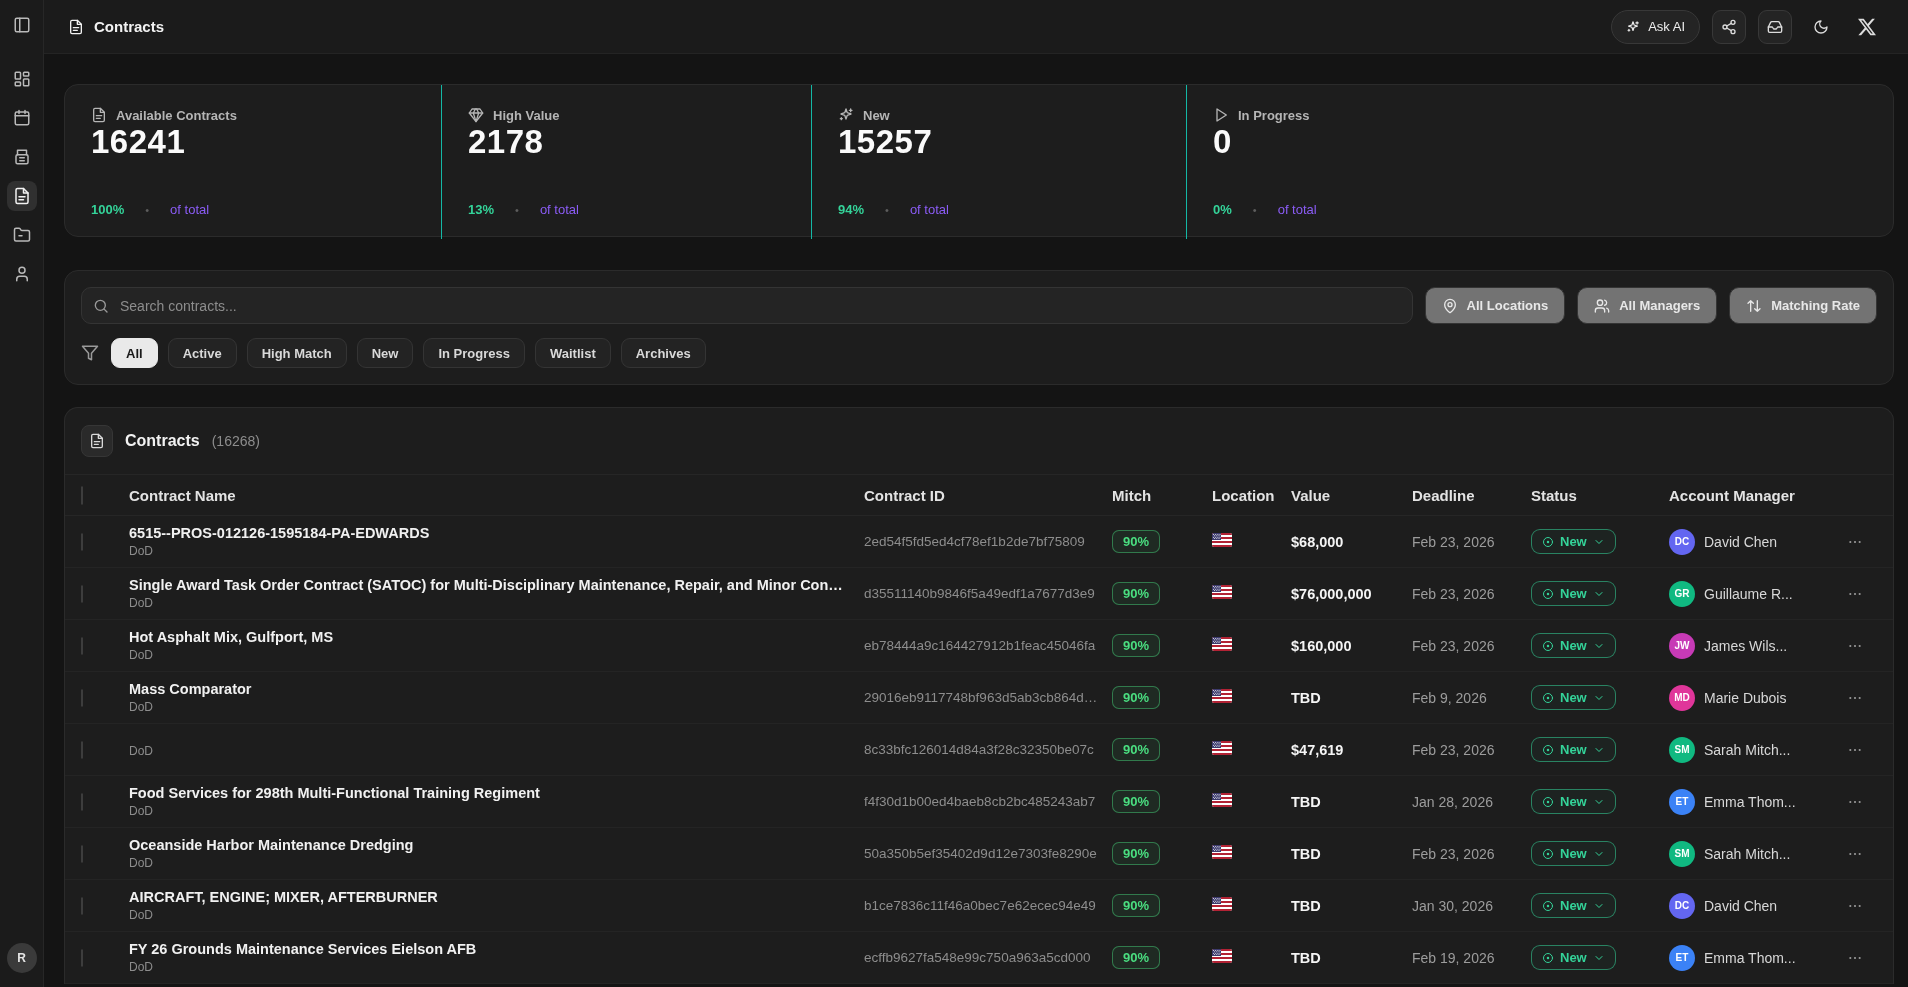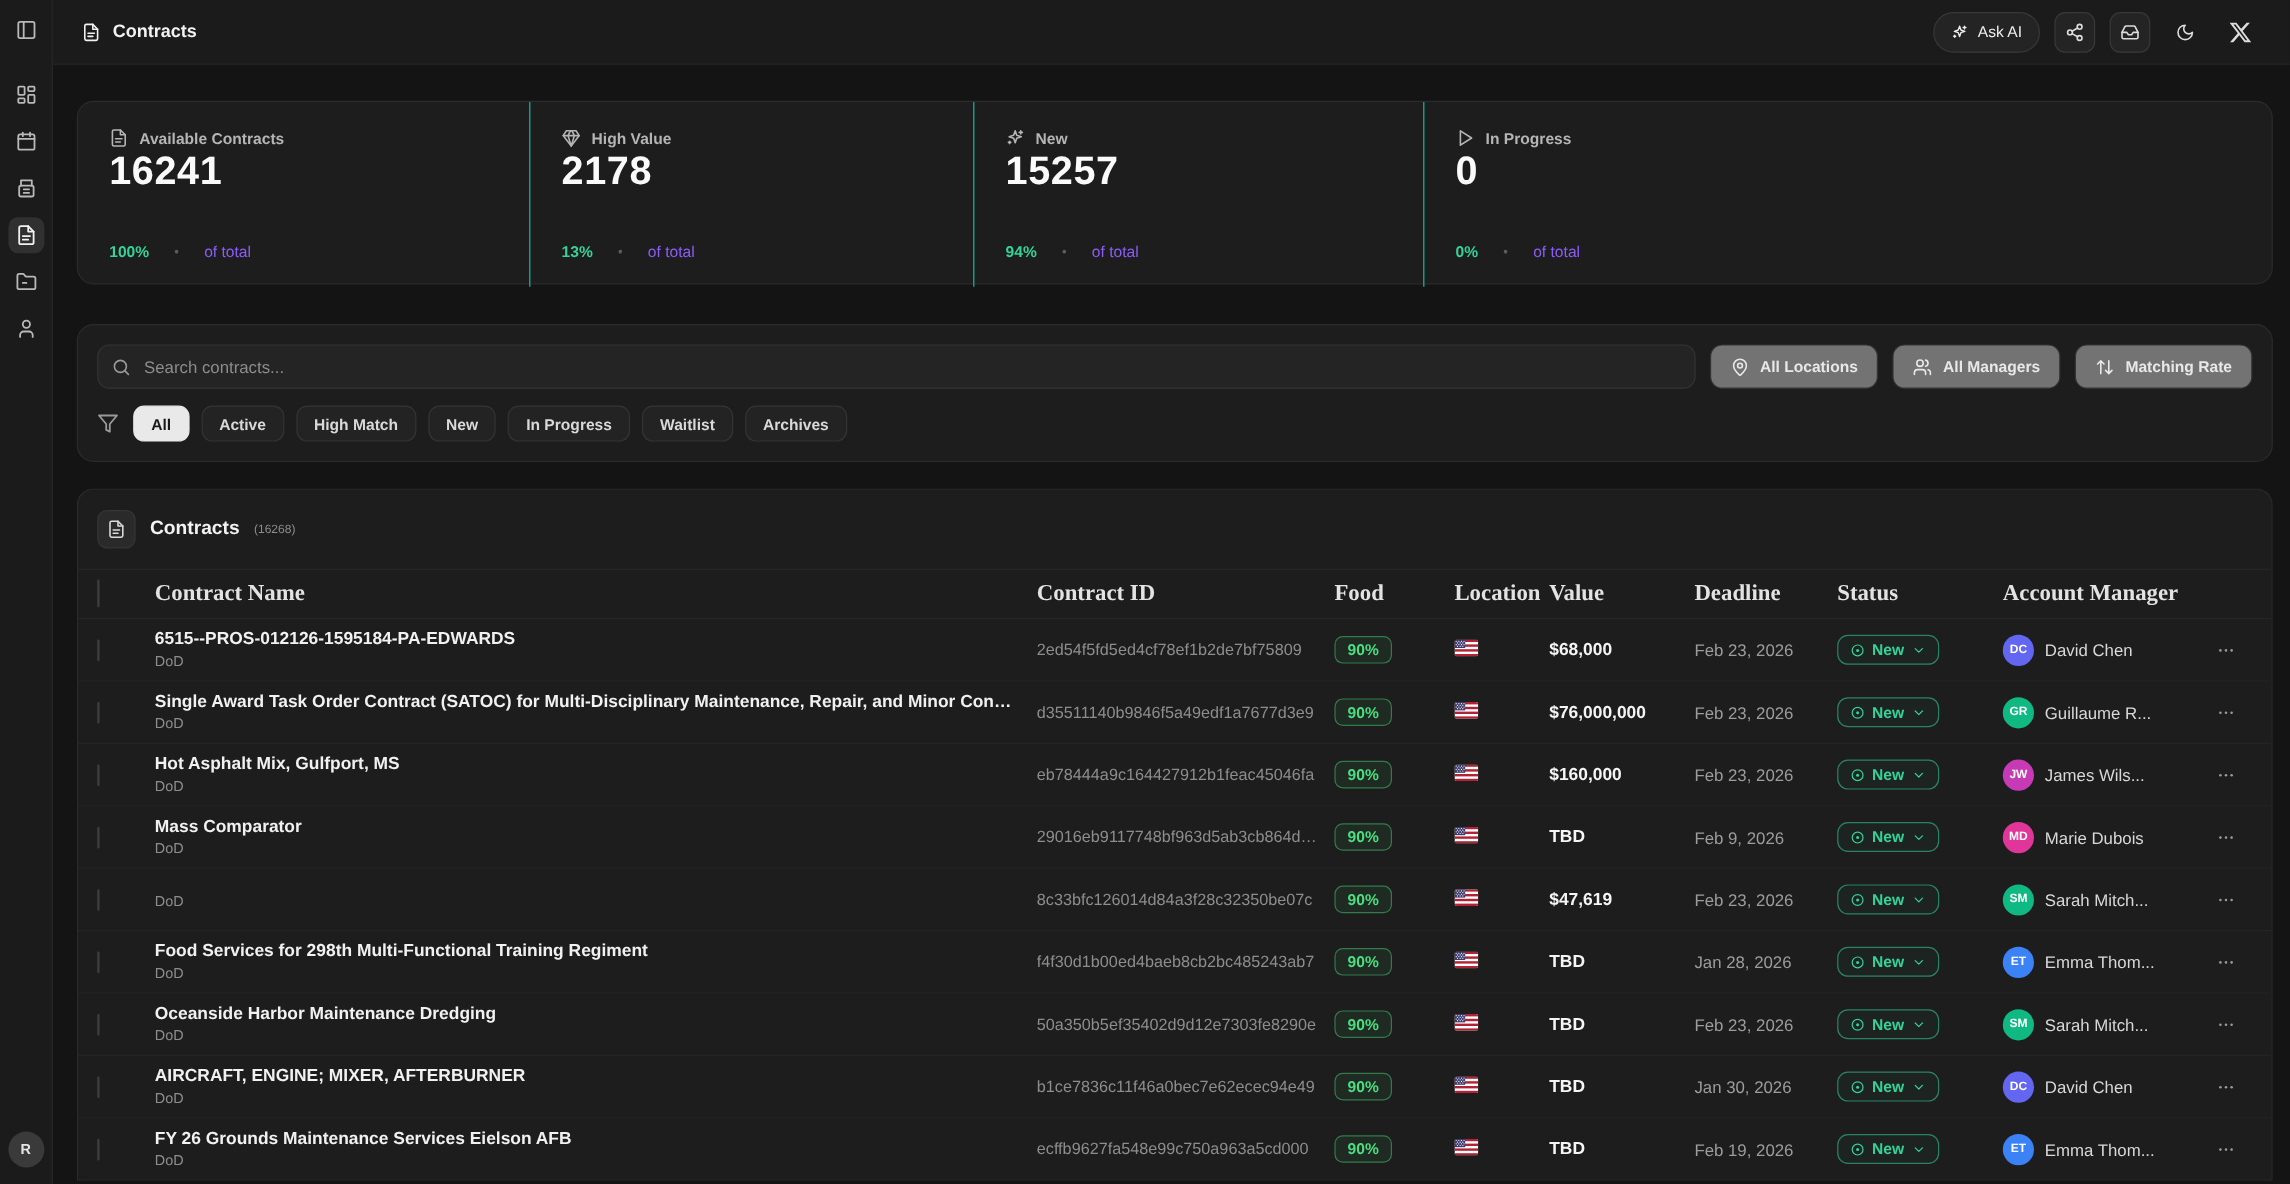--- a/index.html
+++ b/index.html
@@ -99,27 +99,27 @@
   .pill.active { background:#e9e9e9; border-color:#e9e9e9; color:#191919; }
 
   
   .table-card { margin-top:22px; border-radius:14px 14px 0 0; border-bottom:none; overflow:hidden; }
   .table-title { display:flex; align-items:center; gap:12px; padding:17px 16px; }
   .table-title-icon {
     width:32px; height:32px; border-radius:8px; background:#2a2a2a; border:1px solid #363636;
     display:flex; align-items:center; justify-content:center; color:#d9d9d9;
   }
   .table-title .t { font-size:16px; font-weight:700; color:#f2f2f2; }
-  .table-title .c { font-size:10px; color:#8d8d8d; }
+  .table-title .c { font-size:14px; color:#8d8d8d; }
   .tgrid {
     display:grid; align-items:center; padding:0 16px;
     grid-template-columns:48px minmax(0,1fr) 248px 100px 79px 121px 119px 138px 164px 44px;
   }
   .thead { height:42px; border-top:1px solid #262626; border-bottom:1px solid #262626;
-    font-size:19px; font-weight:700; color:#e3e3e3;font-family:Liberation Serif, serif; }
+    font-size:15px; font-weight:700; color:#e3e3e3; }
   .trow { height:52px; border-bottom:1px solid #242424; cursor:pointer; }
   .cb { width:17px; height:17px; border-radius:5px; border:1.5px solid #3d3d3d; background:transparent; cursor:pointer; }
   .cell-name { min-width:0; padding-right:18px; }
   .cell-name .n { font-size:14.5px; font-weight:600; color:#f1f1f1; white-space:nowrap; overflow:hidden; text-overflow:ellipsis; }
   .cell-name .o { font-size:12px; color:#8d8d8d; margin-top:3px; }
   .cell-id { font-size:13.5px; color:#8d8d8d; white-space:nowrap; overflow:hidden; text-overflow:ellipsis; padding-right:14px; }
   .match-badge {
     display:inline-flex; align-items:center; padding:3px 10px; border-radius:7px;
     border:1px solid rgba(74,222,128,.45); color:#4ade80; background:rgba(74,222,128,.07);
     font-size:13px; font-weight:700;
@@ -404,21 +404,21 @@
             </svg>
           </span>
       </span>
       <span class="t">Contracts</span>
       <span class="c">(16268)</span>
     </div>
     <div class="tgrid thead">
       <span><span class="cb"></span></span>
       <span>Contract Name</span>
       <span>Contract ID</span>
-      <span>Food</span>
+      <span>Mitch</span>
       <span>Location</span>
       <span>Value</span>
       <span>Deadline</span>
       <span>Status</span>
       <span>Account Manager</span>
       <span></span>
     </div>
     <div id="rows">
   <div class="tgrid trow">
     <span><span class="cb"></span></span>

